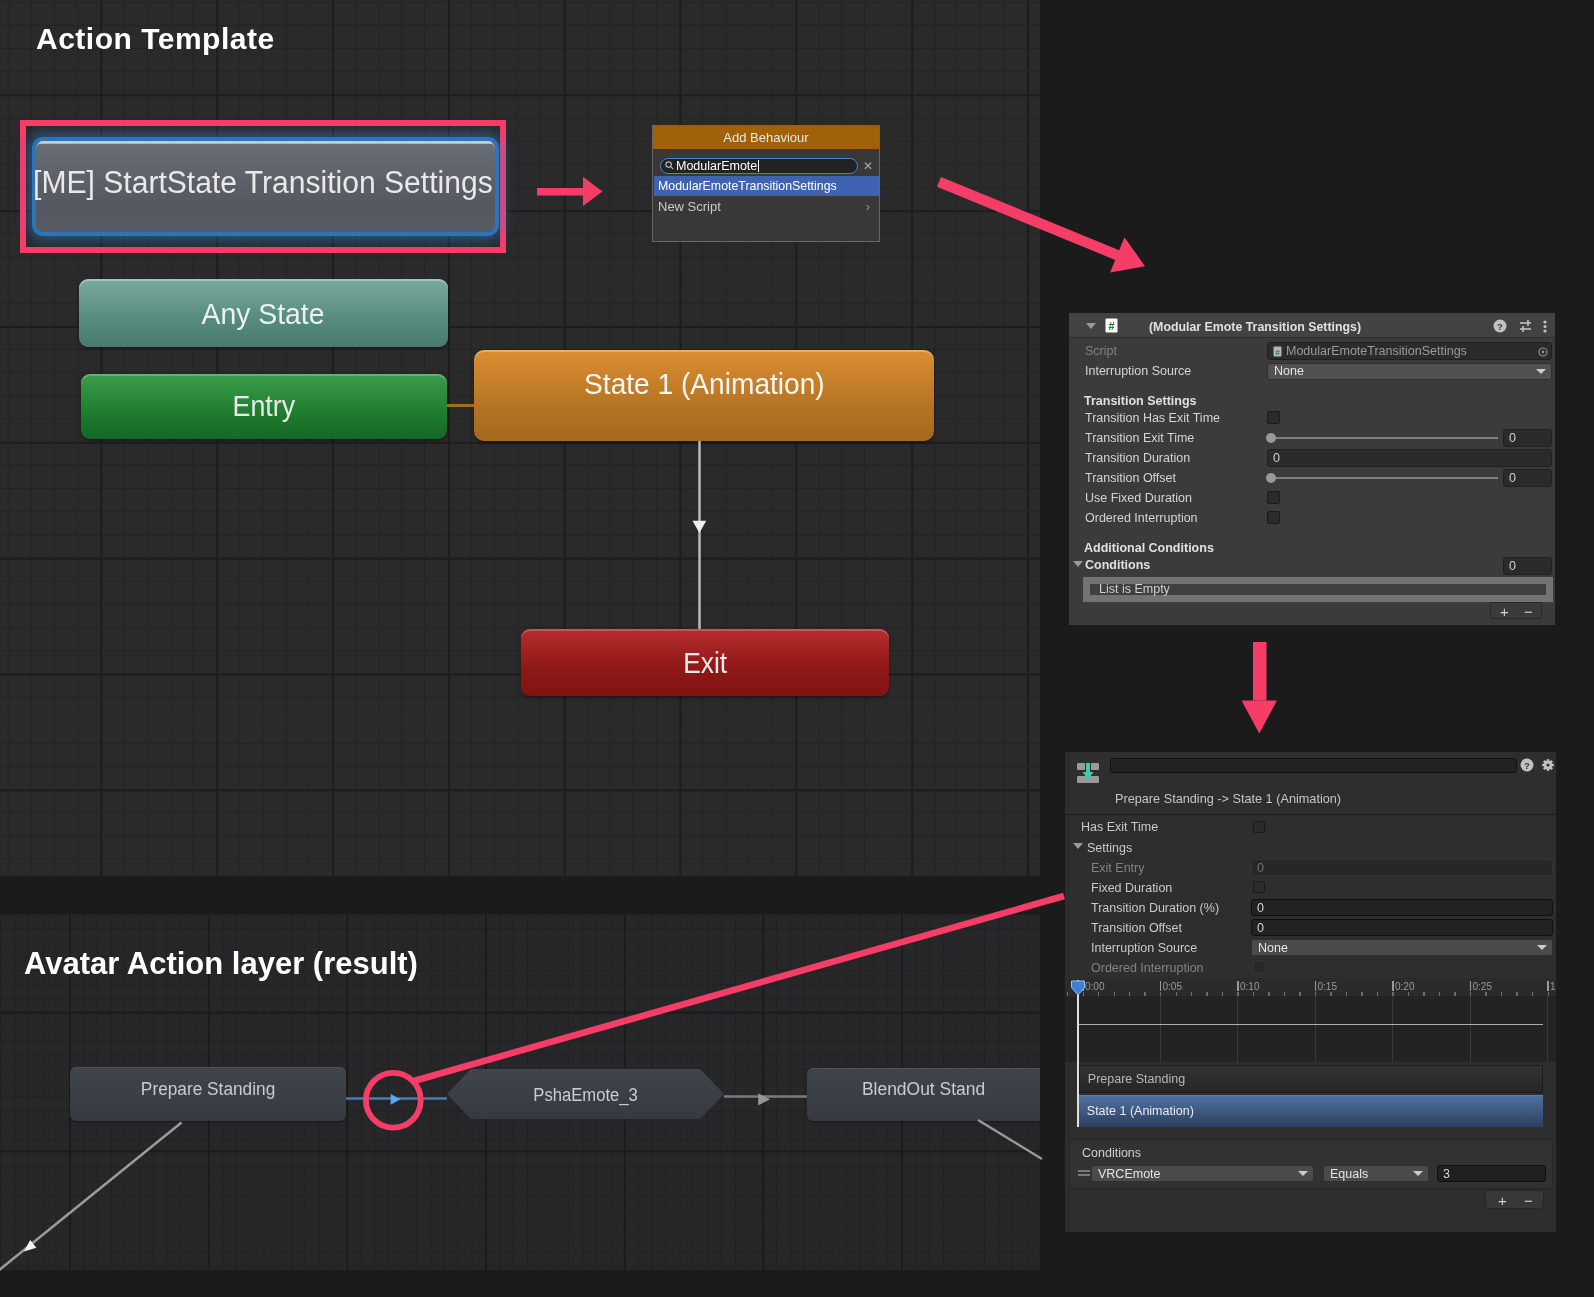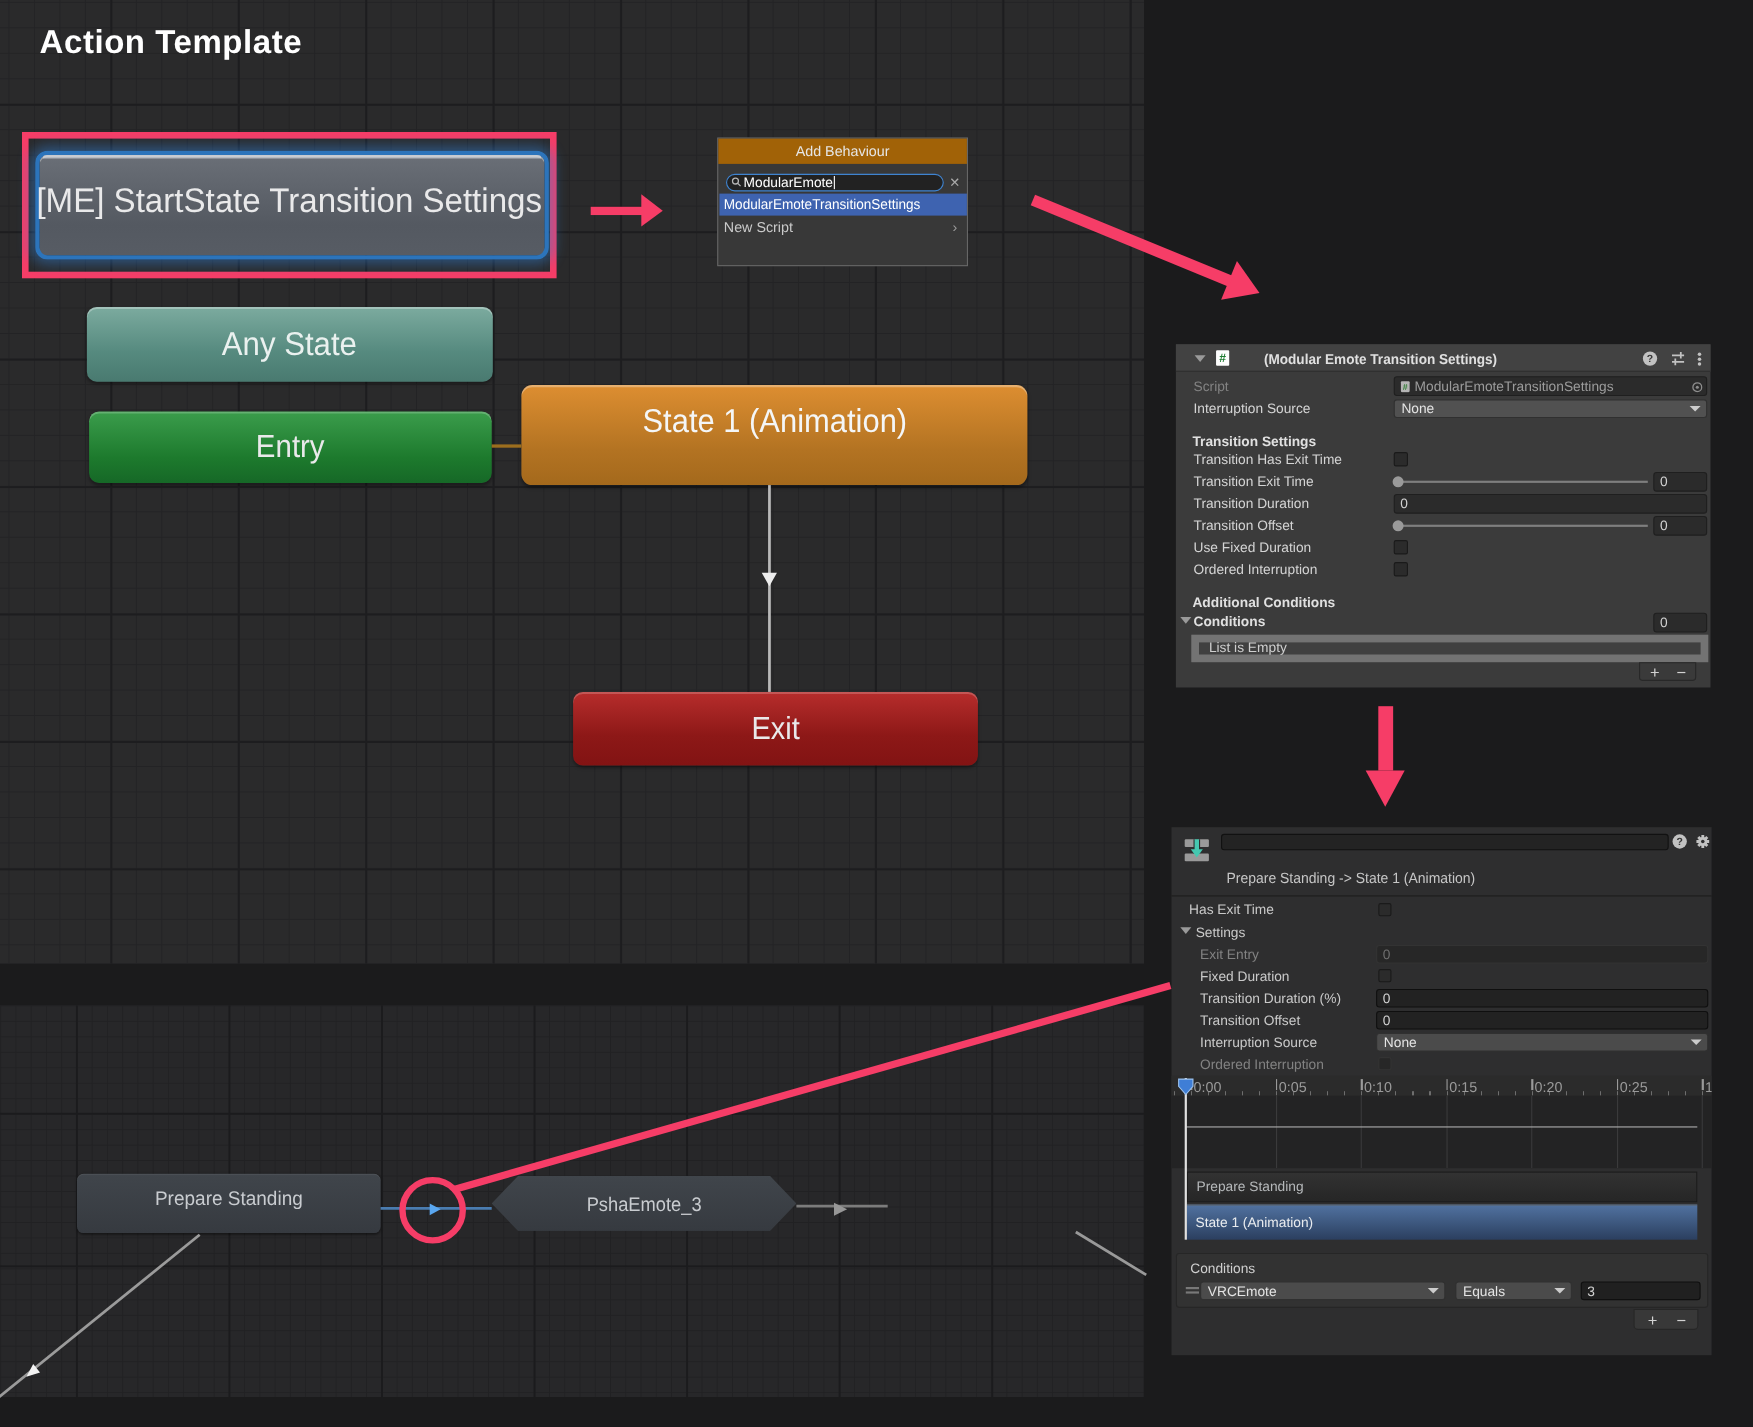--- a/index.html
+++ b/index.html
@@ -96,21 +96,21 @@
   .darr { position:absolute; right:5px; top:50%; margin-top:-2.5px; width:0; height:0;
     border-left:5px solid transparent; border-right:5px solid transparent;
     border-top:5px solid #ccc; }
   .bold { font-weight:bold; color:#e0e0e0; }
   .dim { color:#828282; }
   .tri { width:0; height:0; border-left:5px solid transparent; border-right:5px solid transparent;
     border-top:6px solid #9a9a9a; display:inline-block; }
 
   svg.ov { position:absolute; left:0; top:0; pointer-events:none; }
   .mt { position:absolute; top:3px; width:1.5px; height:10px; background:#9a9a9a; }
-  .ml { position:absolute; top:3px; font-size:13px; color:#9a9a9a; }
+  .ml { position:absolute; top:3px; font-size:10px; color:#9a9a9a; }
   .vg { position:absolute; top:0; width:1px; height:66px; background:#3a3a3b; }
   #ruler { background-image:repeating-linear-gradient(90deg, #6e6e6e 0 1px, transparent 1px 15.5px);
     background-size:491px 4px; background-position:1.5px 14px; background-repeat:no-repeat; }
 </style>
 </head>
 <body>
 <div id="page">
 
   <div class="abs" id="gtop">
     <div class="abs gtitle" style="left:36px; top:22px; font-size:30px;">Action Template</div>
@@ -144,25 +144,29 @@
       <div class="abs" id="popX">✕</div>
       <div class="abs" id="popSel">
           <span style="transform:scaleX(0.95); transform-origin:left; display:inline-block;">ModularEmoteTransitionSettings</span>
         </div>
       <div class="abs" id="popNew">New Script</div>
       <div class="abs" id="popChev">›</div>
     </div>
   </div>
 
   <div class="abs" id="gbot">
+    <div class="abs gtitle" style="left:24px; top:32px; font-size:31px; letter-spacing:0;">Avatar Action layer (result)</div>
     <div class="bnode" id="nPrep">
         <span style="transform:scaleX(0.959); margin-bottom:10px;">Prepare Standing</span>
       </div>
     <div class="bnode" id="nPsha">
         <span style="transform:scaleX(0.924); margin-top:3px;">PshaEmote_3</span>
+      </div>
+    <div class="bnode" id="nBlend">
+        <span style="transform:scaleX(0.97); margin-bottom:10px;">BlendOut Stand</span>
       </div>
   </div>
 
   <div class="abs" id="panel1">
 
     <div class="abs" style="left:0; top:0; width:486px; height:25px; background:#424242; border-bottom:1px solid #2d2d2d;"></div>
     <div class="abs tri" style="left:17px; top:10px;"></div>
     <svg class="abs" style="left:36px; top:5px;" width="13" height="15" viewBox="0 0 13 15">
       <rect x="0.5" y="0.5" width="12" height="14" rx="1" fill="#fdfdfd"></rect>
       <text x="6.5" y="11.5" font-size="11" font-weight="bold" fill="#1e7d32" text-anchor="middle" font-family="Liberation Sans">#</text>

